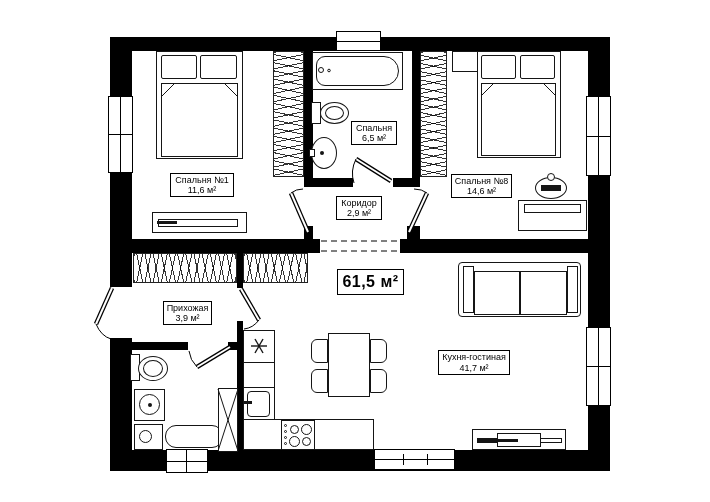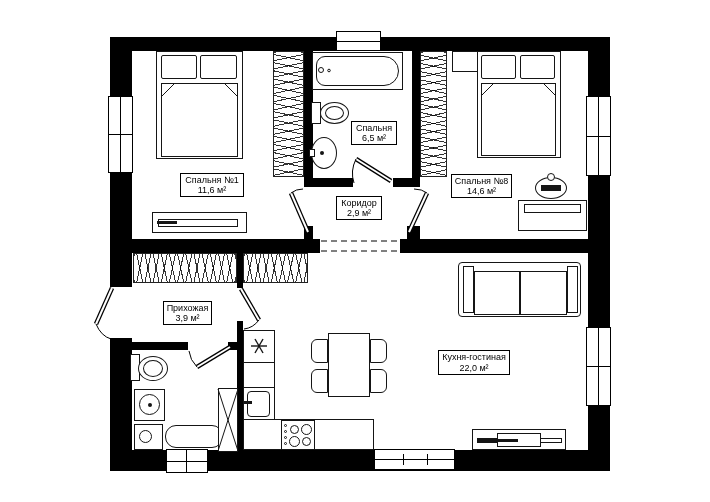--- a/index.html
+++ b/index.html
@@ -198,21 +198,21 @@
       <line x1="224" y1="83" x2="238" y2="97" stroke="#151515" stroke-width="1"></line>
       <line x1="481" y1="96" x2="494" y2="83" stroke="#151515" stroke-width="1"></line>
       <line x1="543" y1="83" x2="556" y2="96" stroke="#151515" stroke-width="1"></line>
     </g>
     <g>
       <circle cx="321" cy="70" r="2.5" stroke="#151515" fill="none" stroke-width="1"></circle>
       <circle cx="329" cy="70.5" r="1.3" stroke="#151515" fill="none" stroke-width="1"></circle>
     </g>
   </svg>
 
-  <div class="label" style="left:180px;top:173px;width:64px;height:24px;">
+  <div class="label" style="left:170px;top:173px;width:64px;height:24px;">
     <span>Спальня №1</span>
     <span>11,6 м²</span>
   </div>
   <div class="label" style="left:351px;top:121px;width:46px;height:24px;">
     <span>Спальня</span>
     <span>6,5 м²</span>
   </div>
   <div class="label" style="left:451px;top:174px;width:61px;height:24px;">
     <span>Спальня №8</span>
     <span>14,6 м²</span>
@@ -220,16 +220,19 @@
   <div class="label" style="left:336px;top:196px;width:46px;height:24px;">
     <span>Коридор</span>
     <span>2,9 м²</span>
   </div>
   <div class="label" style="left:163px;top:301px;width:49px;height:24px;">
     <span>Прихожая</span>
     <span>3,9 м²</span>
   </div>
   <div class="label" style="left:438px;top:350px;width:72px;height:25px;">
     <span>Кухня-гостиная</span>
-    <span>22,0 м²</span>
+    <span>41,7 м²</span>
+  </div>
+  <div class="label label-total" style="left:337px;top:269px;width:67px;height:26px;">
+    <span>61,5 м²</span>
   </div>
 
 </div>
 
 </body></html>

